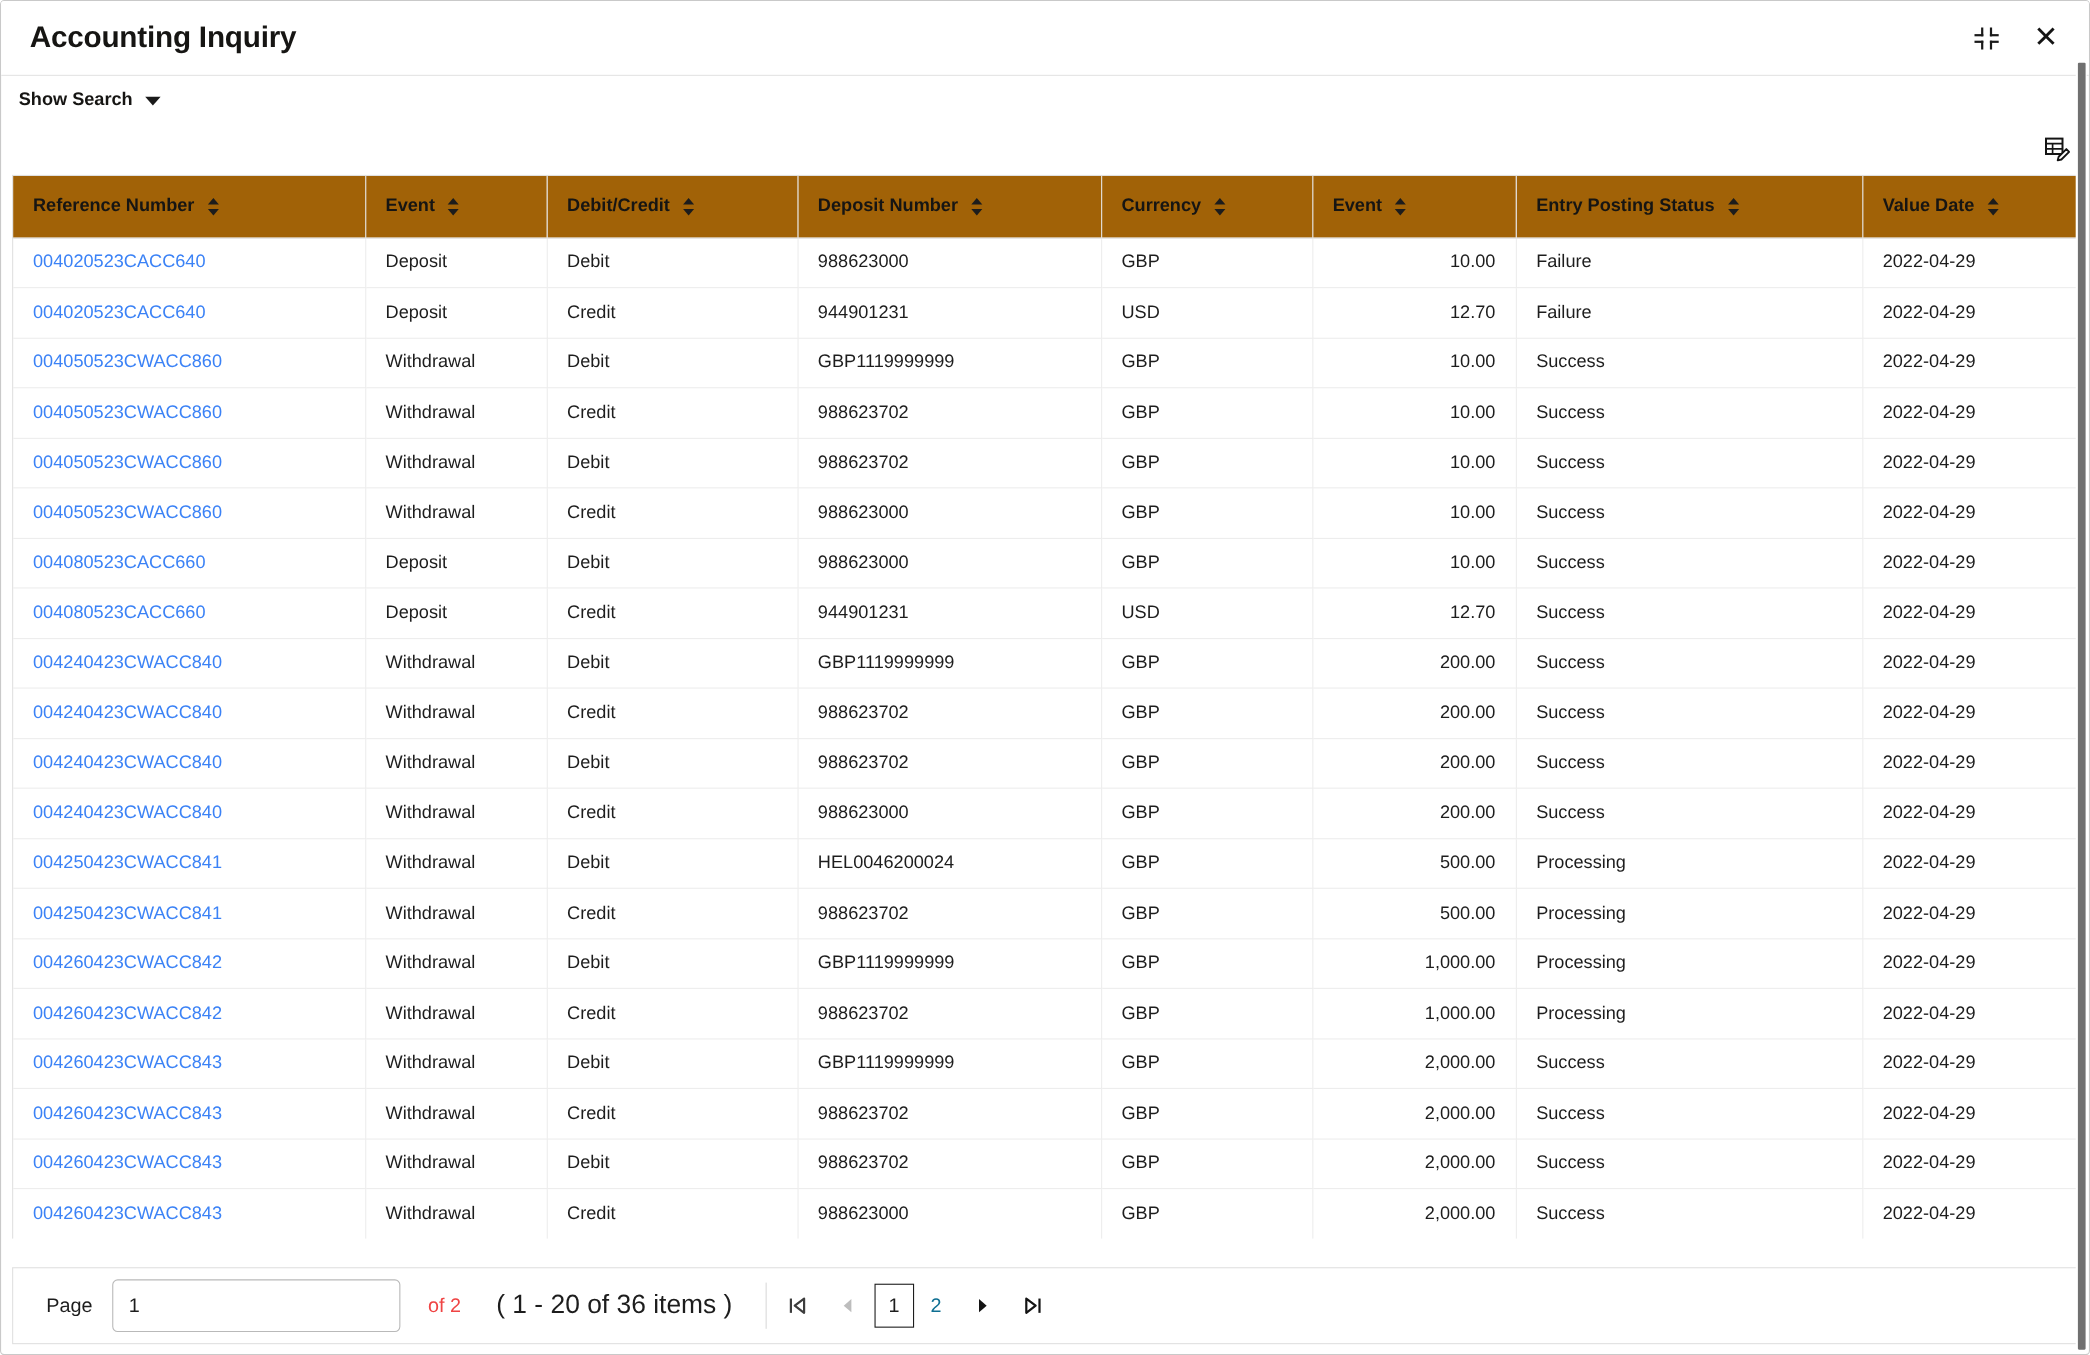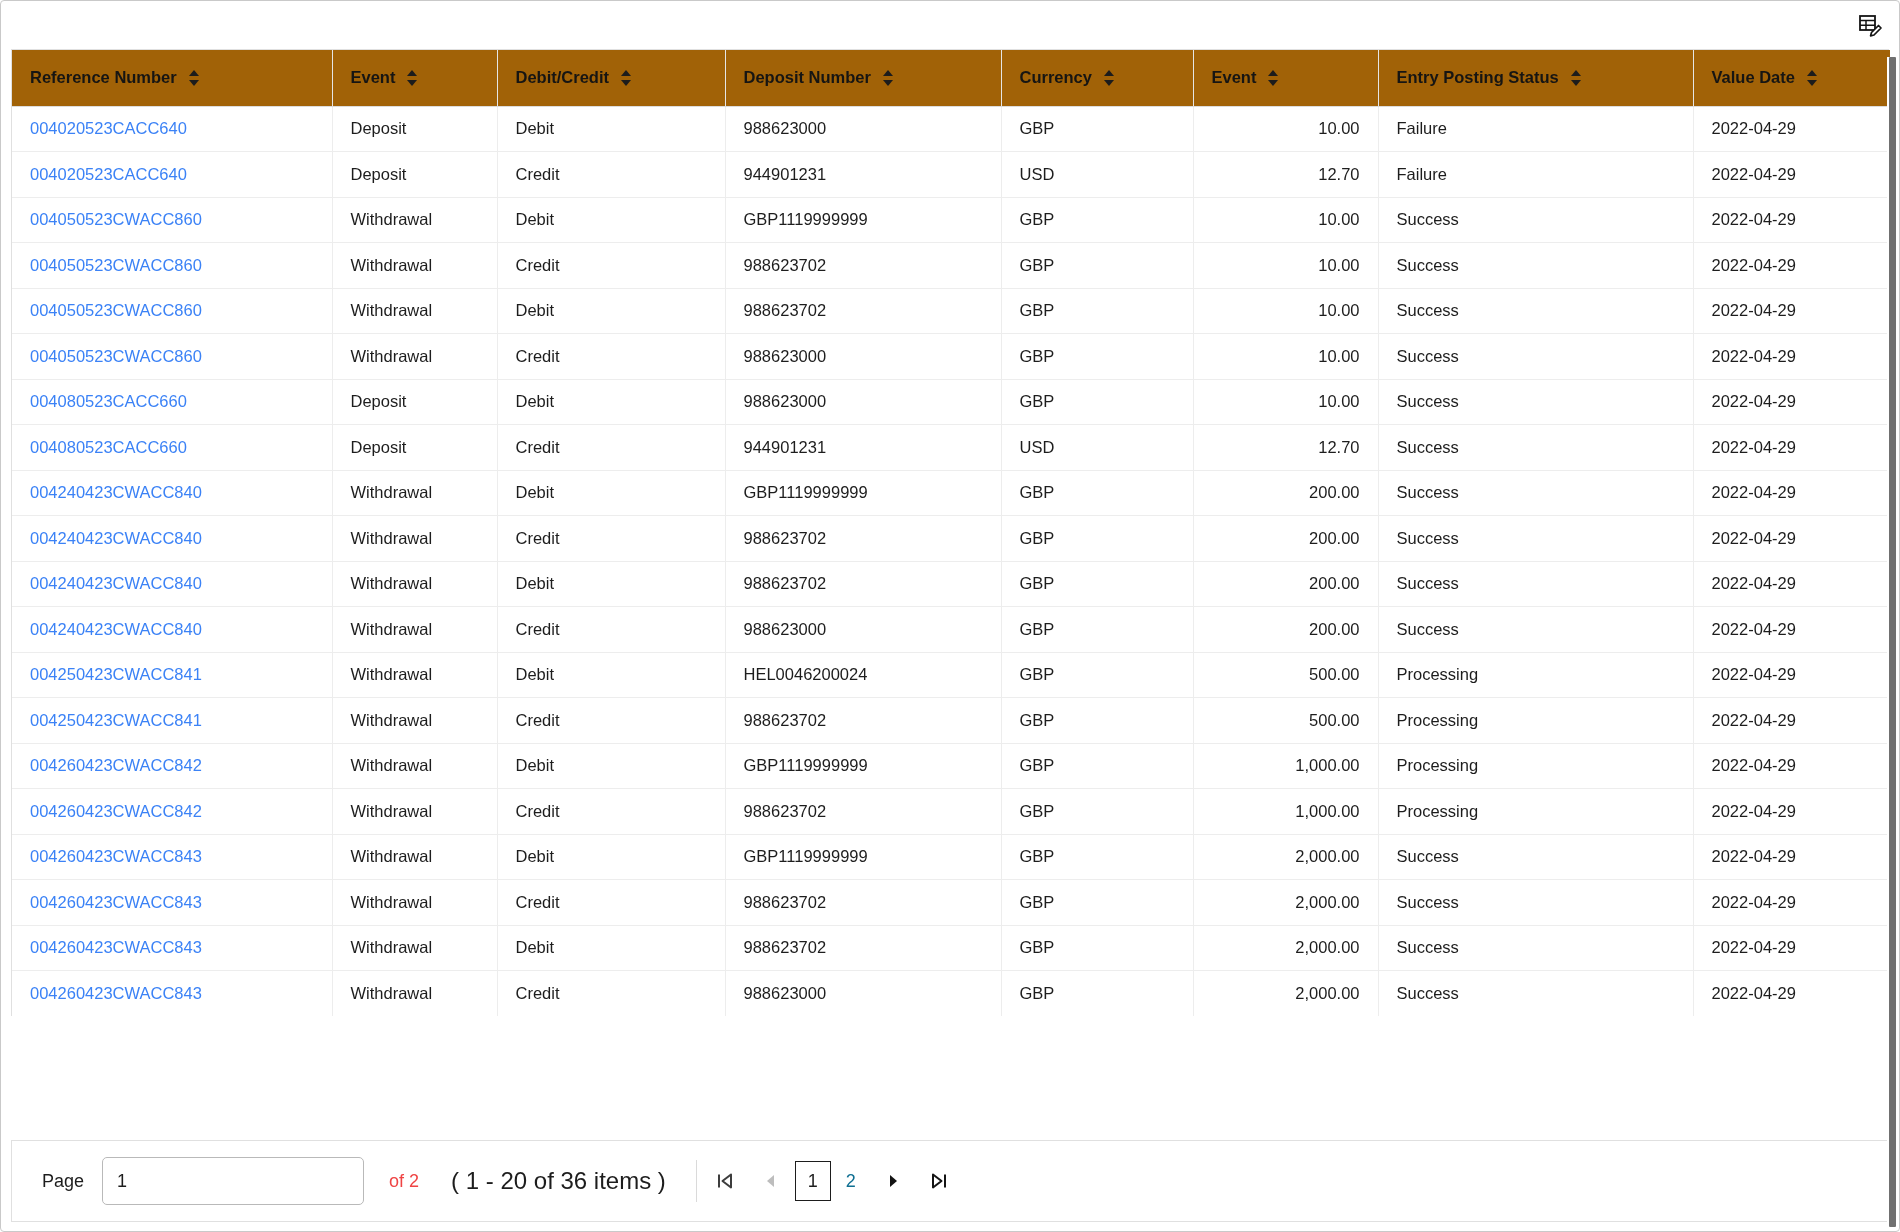--- a/index.html
+++ b/index.html
@@ -138,21 +138,21 @@
   col.c-acct  { width: 276px; }
   col.c-cur   { width: 192px; }
   col.c-amt   { width: 185px; }
   col.c-eps   { width: 315px; }
   col.c-vd    { width: 197px; }
 
   
   .footer {
     position: absolute;
     left: 10px; right: 10px; bottom: 9px;
-    height: 82px;
+    height: 70px;
     border: 1px solid #e0e0e0;
     background: #ffffff;
     display: flex;
     align-items: center;
     padding-left: 30px;
     gap: 0;
   }
   .pg-label { font-size: 18px; color: #1d1d1d; margin-right: 18px; }
   .pg-input {
     width: 262px; height: 48px;
@@ -201,21 +201,43 @@
     width: 7px; height: 100%;
     background: #707070;
     border-radius: 1px;
   }
 </style>
 </head>
 <body>
 
 <div id="app">
 
-
+  <div class="titlebar">
+    <div class="title">Accounting Inquiry</div>
+    <div class="win-controls">
+      <div class="win-btn">
+        <span class="collapse-icon">
+          <i></i>
+            <i></i>
+            <i></i>
+            <i></i>
+        </span>
+      </div>
+      <div class="win-btn">
+        <span style="font-size:27px;line-height:1;color:#141414;">✕</span>
+      </div>
+    </div>
+  </div>
+
+  <div class="searchbar">
+    <div class="show-search">
+      <span class="lbl">Show Search</span>
+      <span class="caret-down"></span>
+    </div>
+  </div>
 
   <div class="toolbar">
     <span class="grid-edit-icon">
       <svg width="30" height="30" viewBox="0 0 30 30">
         <rect x="5" y="6" width="15" height="14" fill="none" stroke="#141414" stroke-width="1.8"></rect>
         <line x1="5" y1="10.6" x2="20" y2="10.6" stroke="#141414" stroke-width="1.5"></line>
         <line x1="5" y1="15.3" x2="20" y2="15.3" stroke="#141414" stroke-width="1.5"></line>
         <line x1="11" y1="10.6" x2="11" y2="20" stroke="#141414" stroke-width="1.5"></line>
         <path d="M16.5 22.5 L23.5 15.5 L26 18 L19 25 L15.6 25.8 Z" fill="#ffffff" stroke="#141414" stroke-width="1.7" stroke-linejoin="round"></path>
       </svg>

